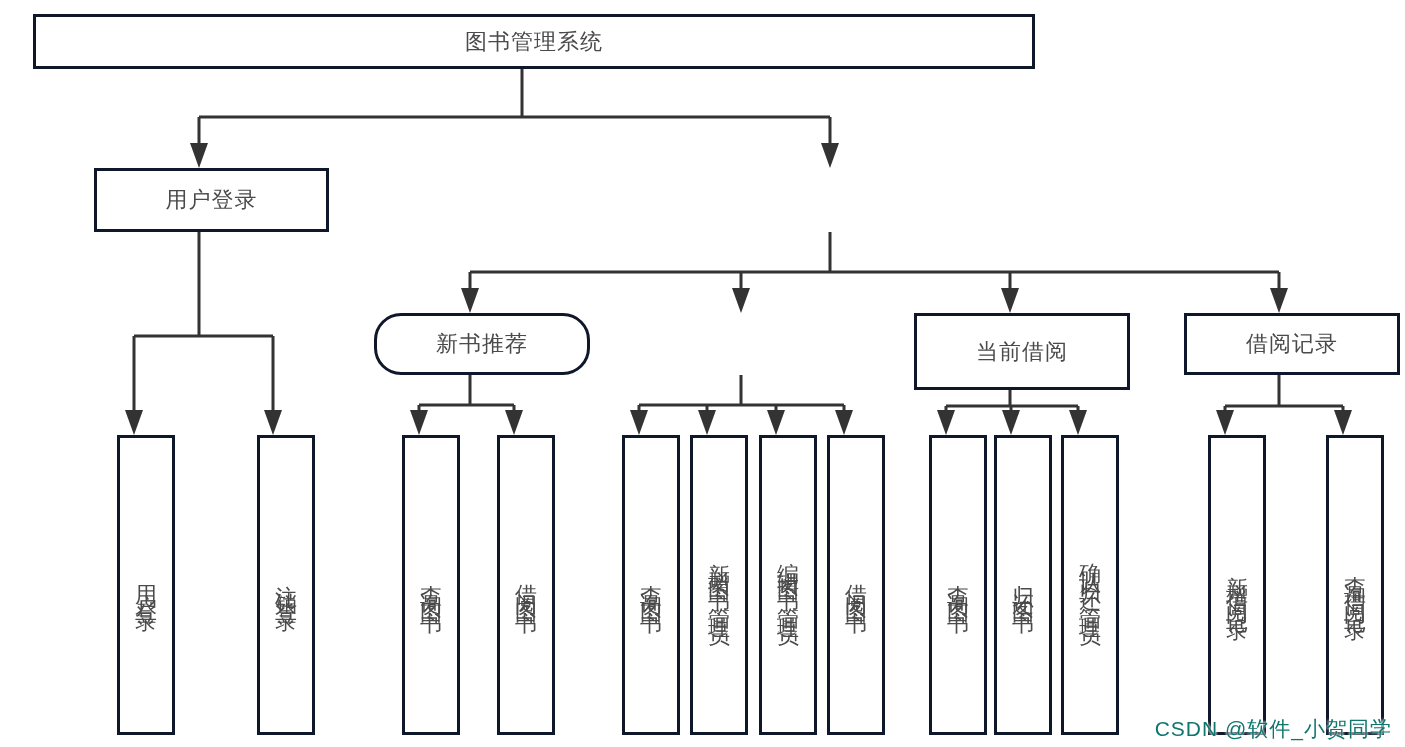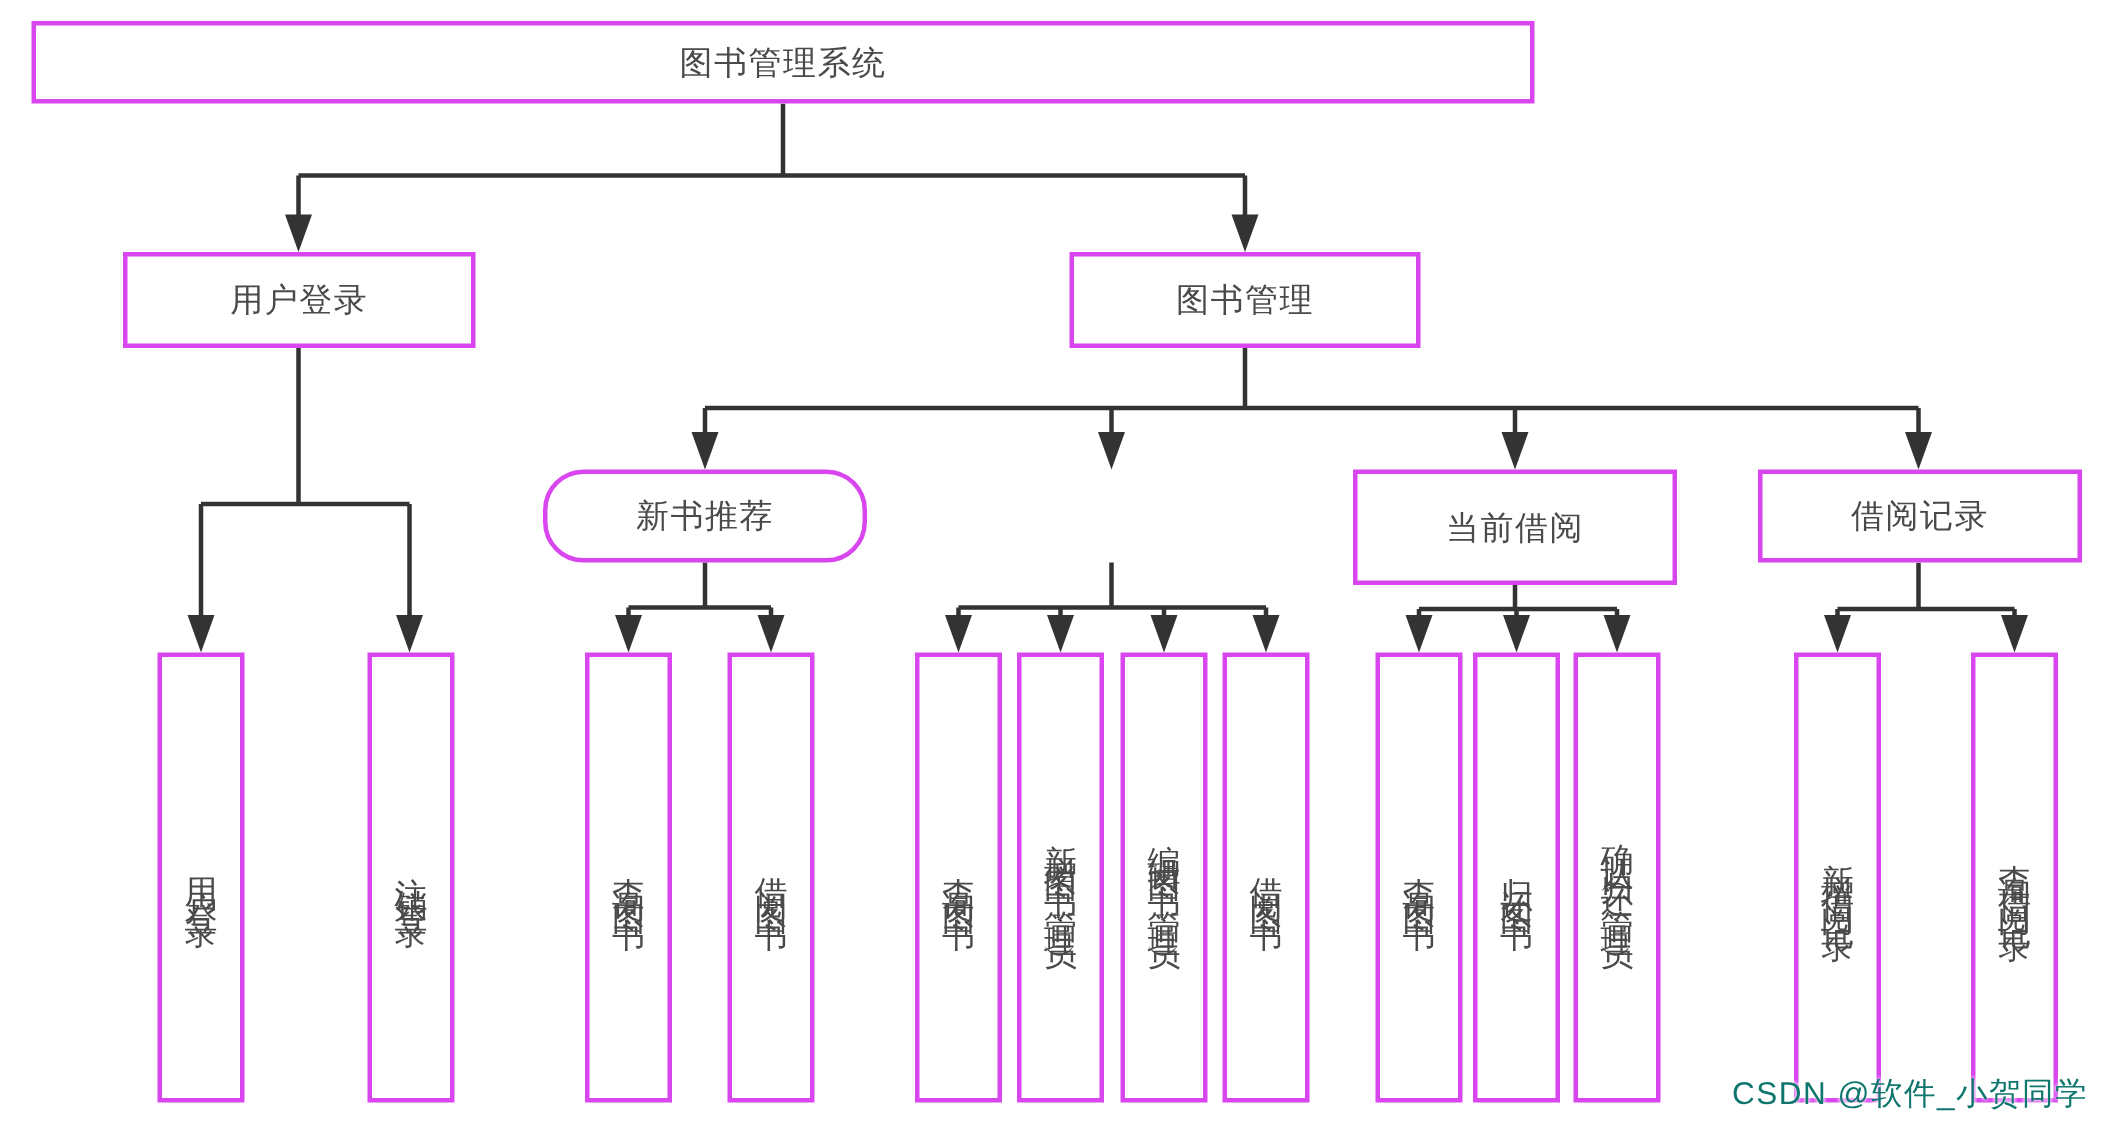--- a/index.html
+++ b/index.html
@@ -13,30 +13,31 @@
   }
   #connectors {
     position: absolute;
     left: 0; top: 0;
     width: 1405px; height: 747px;
     pointer-events: none;
   }
   .node {
     position: absolute;
     box-sizing: border-box;
-    border: 3px solid #d946ef;
+    border: 3px solid #0f172a;
     background: #ffffff;
     display: flex;
     align-items: center;
     justify-content: center;
     color: #4a4a4a;
     font-size: 22px;
     letter-spacing: 1px;
     text-align: center;
     white-space: nowrap;
+    margin-left: 12px;
   }
   .node.leaf {
     writing-mode: vertical-lr;
     letter-spacing: 9px;
     white-space: normal;
     line-height: 1;
     font-size: 22px;
     padding: 6px 0;
   }
   .watermark {
@@ -80,21 +81,20 @@
       <polygon points="1002,410 1020,410 1011,435" fill="#333333"></polygon>
       <polygon points="1069,410 1087,410 1078,435" fill="#333333"></polygon>
       <path d="M1279,375 V406 M1225,406 H1343 M1225,406 V414 M1343,406 V414" stroke="#333333" stroke-width="3" fill="none"></path>
       <polygon points="1216,410 1234,410 1225,435" fill="#333333"></polygon>
       <polygon points="1334,410 1352,410 1343,435" fill="#333333"></polygon>
     </svg>
 
   <div class="node" style="left:21px; top:14px; width:1002px; height:55px;">图书管理系统</div>
 
   <div class="node" style="left:82px; top:168px; width:235px; height:64px;">用户登录</div>
-  <div class="node" style="left:713px; top:168px; width:234px; height:64px;">图书管理</div>
 
   <div class="node" style="left:362px; top:313px; width:216px; height:62px;border-radius:27px;">新书推荐</div>
   <div class="node" style="left:902px; top:313px; width:216px; height:77px;">当前借阅</div>
   <div class="node" style="left:1172px; top:313px; width:216px; height:62px;">借阅记录</div>
 
   <div class="node leaf" style="left:105px; top:435px; width:58px; height:300px;">用户登录</div>
   <div class="node leaf" style="left:245px; top:435px; width:58px; height:300px;">注销登录</div>
 
   <div class="node leaf" style="left:390px; top:435px; width:58px; height:300px;">查询图书</div>
   <div class="node leaf" style="left:485px; top:435px; width:58px; height:300px;">借阅图书</div>

